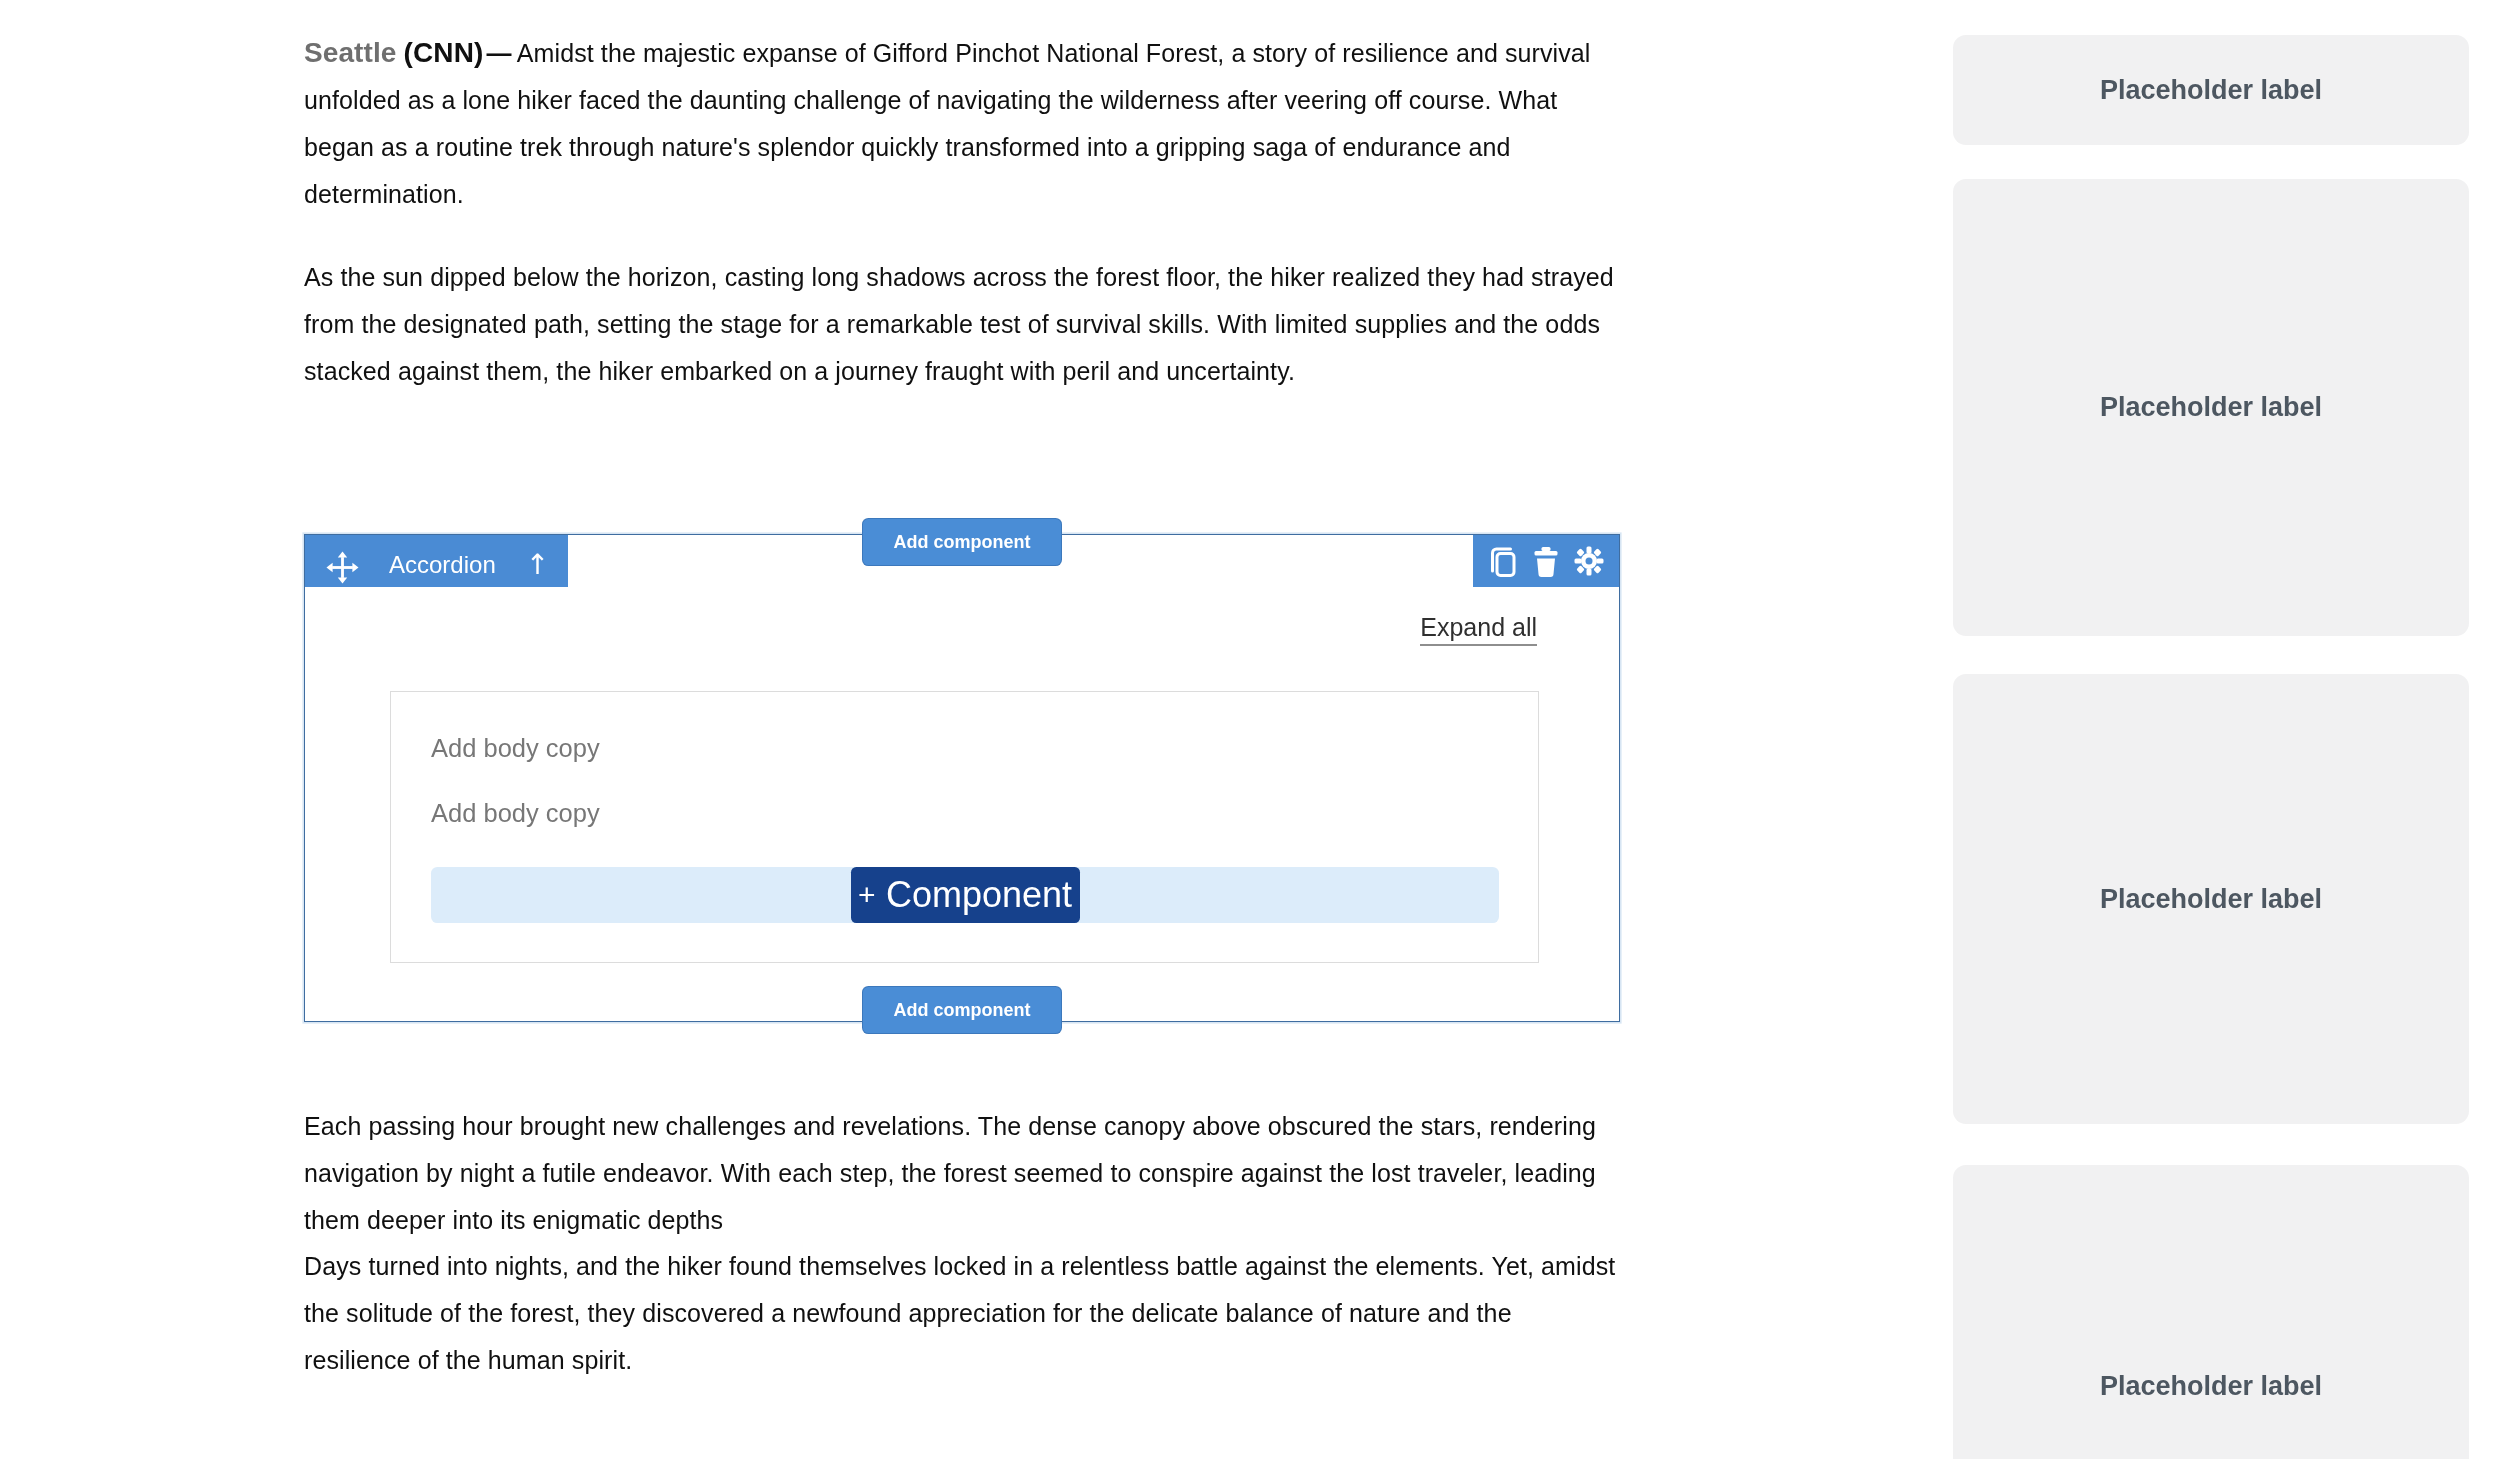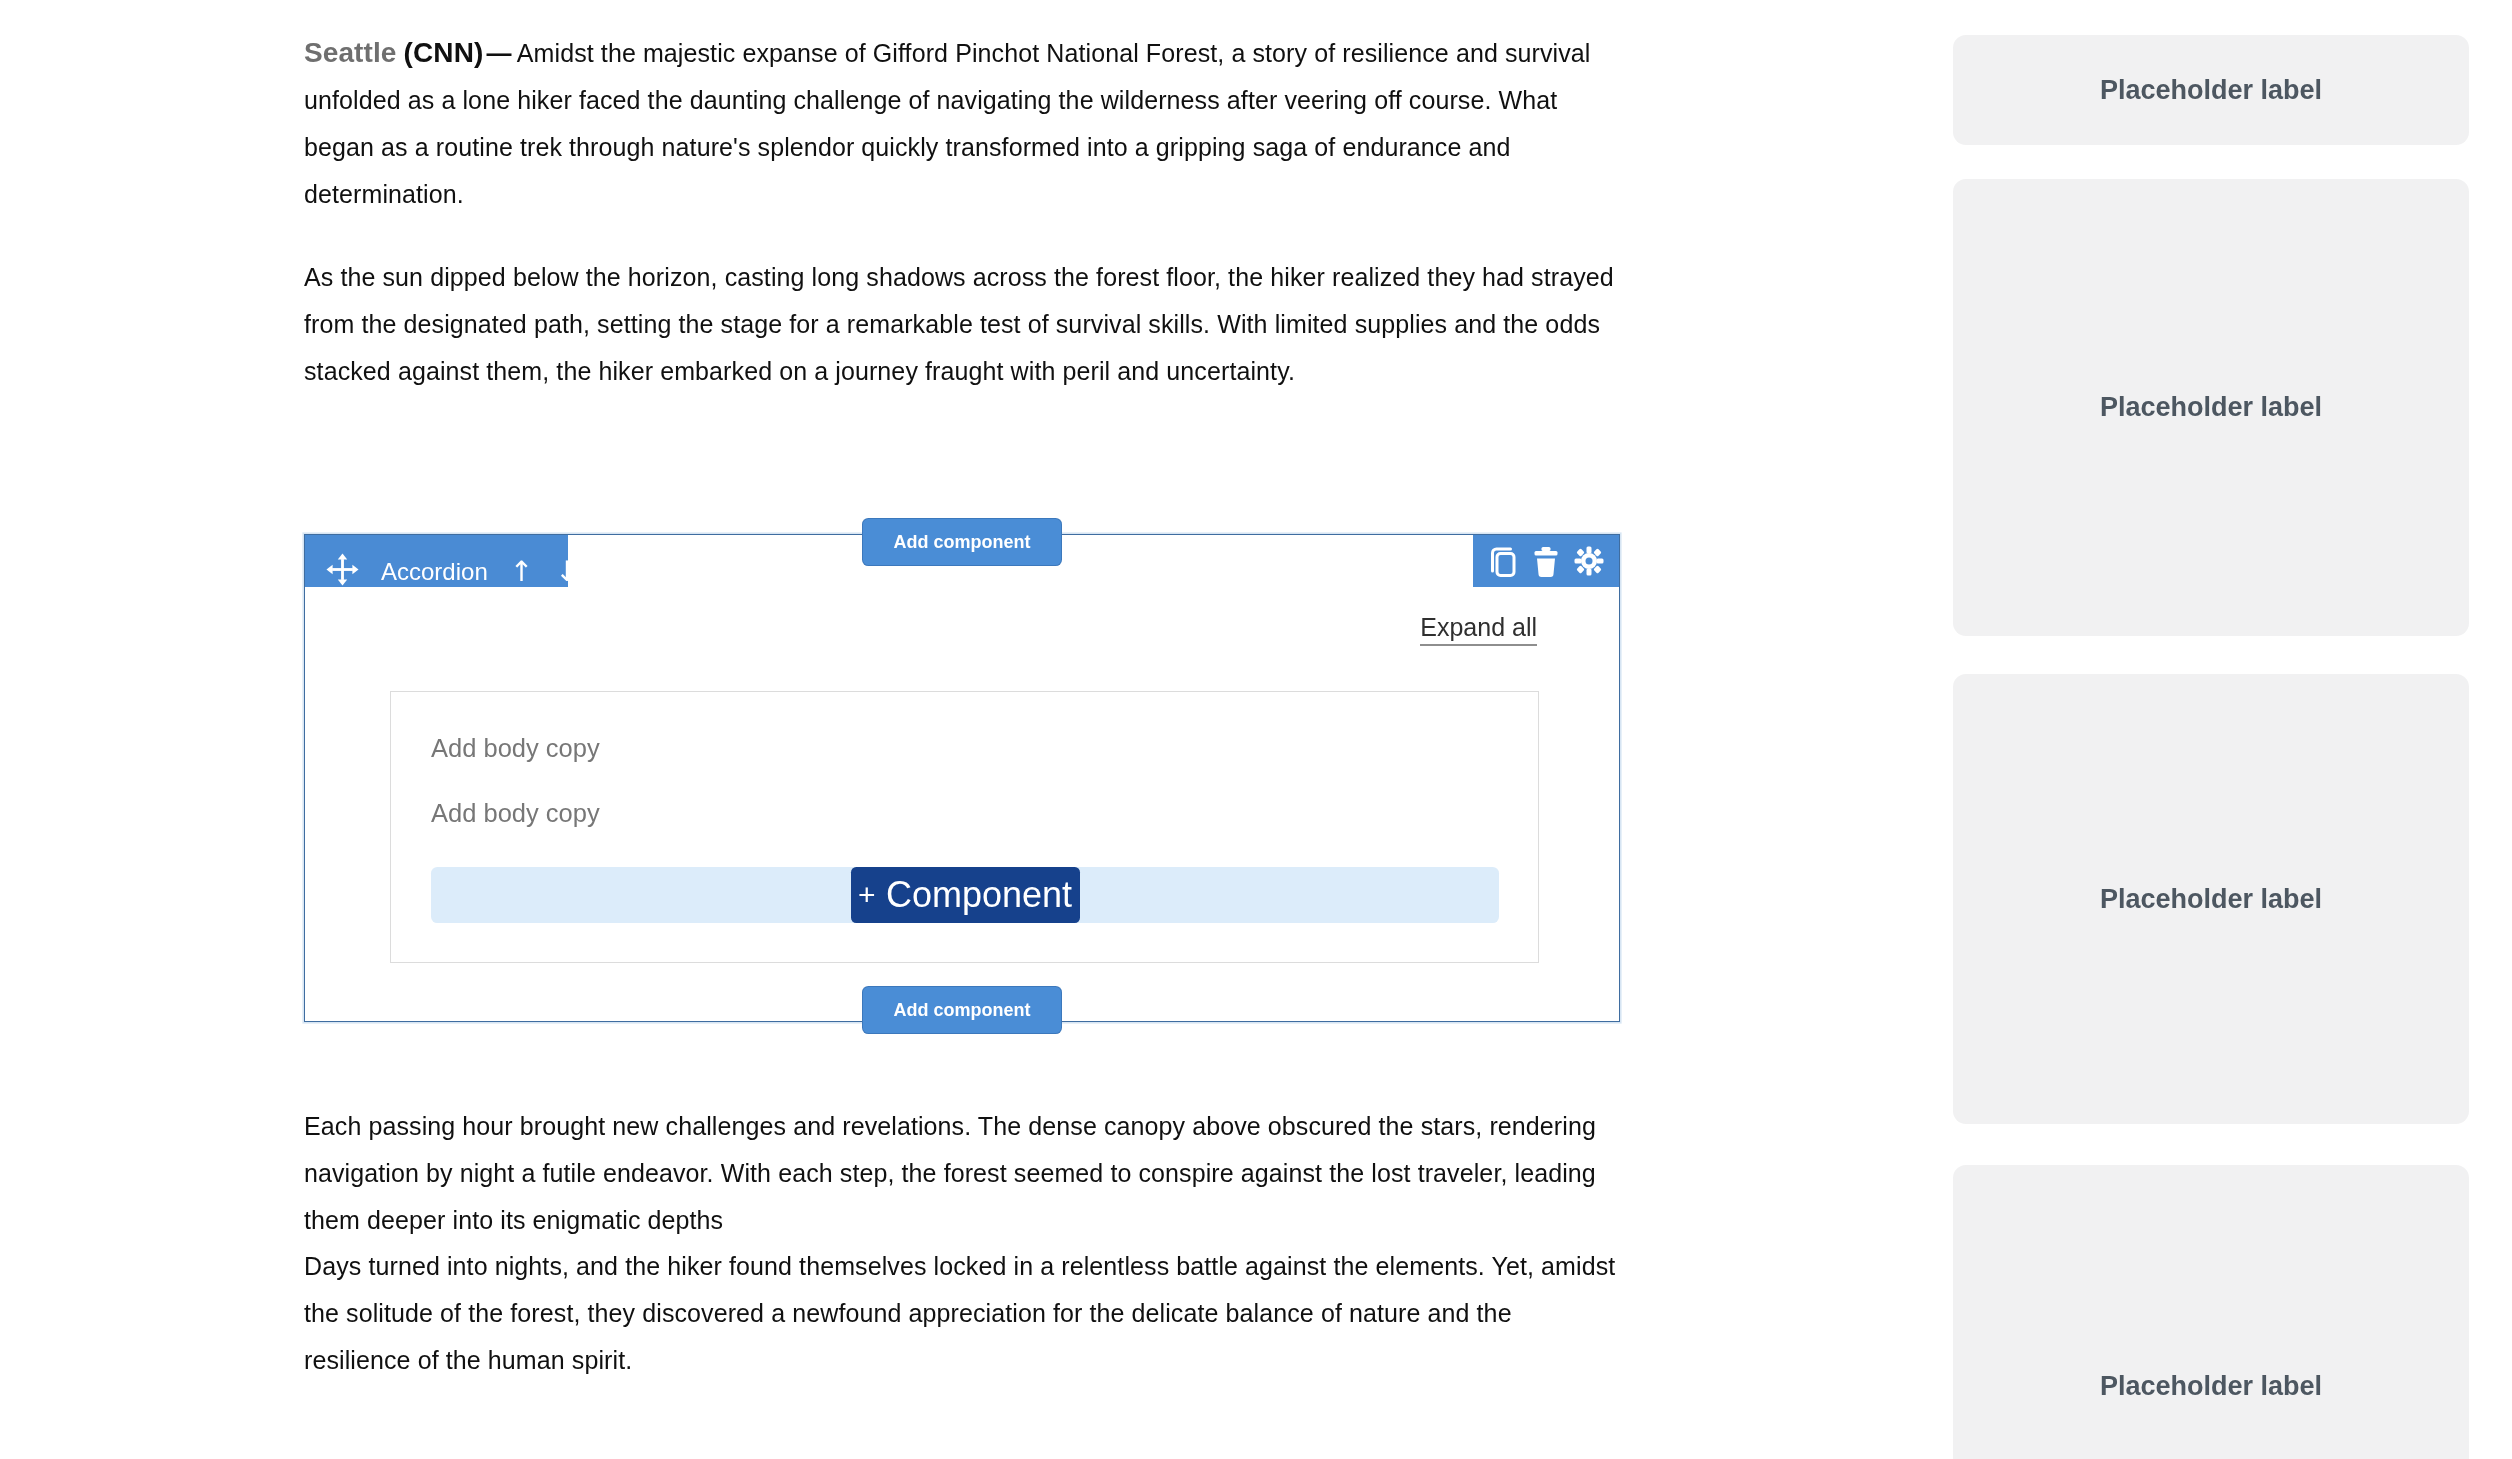--- a/index.html
+++ b/index.html
@@ -15,22 +15,22 @@
   .dateline { font-size:28px; font-weight:bold; color:var(--dateline-gray,#6f6f6f); }
   .source   { font-size:28px; font-weight:bold; color:var(--text-black,#101010); }
   .lead-dash{ font-size:25px; font-weight:bold; color:var(--text-black,#101010); padding:0 5.2px 0 3.1px; }
 
   
   .accordion { position:absolute; left:304px; top:534px; width:1316px; height:488px;
                background:#fff; border:1.6px solid var(--border-blue,#3f6da0);
                box-shadow:0 0 0 1.6px rgba(140,180,220,0.35); }
 
   .acc-toolbar { position:absolute; left:0; top:0; width:263px; height:52px;
-                 background:var(--accent-blue,#4a8bd4); display:flex; align-items:flex-end;
-                 gap:22px; padding:1px 21px; color:#fff; }
+                 background:var(--accent-blue,#4a8bd4); display:flex; align-items:flex-start;
+                 gap:30px; padding:16px 21px; color:#fff; }
   .acc-title { font-size:24px; color:#fff; flex:0 0 auto; }
   .acc-arrow { font-family:"DejaVu Sans", sans-serif; font-size:28px; color:#fff;
                background:none; border:none; cursor:pointer; line-height:1; }
   .move-handle { display:flex; align-items:center; cursor:move; background:none; border:none; }
 
   .acc-icons { position:absolute; right:0; top:0; width:146px; height:52px;
                background:var(--accent-blue,#4a8bd4); display:flex; align-items:center;
                justify-content:space-evenly; }
   .icon-btn { background:none; border:none; cursor:pointer; display:flex; align-items:center; }
 

